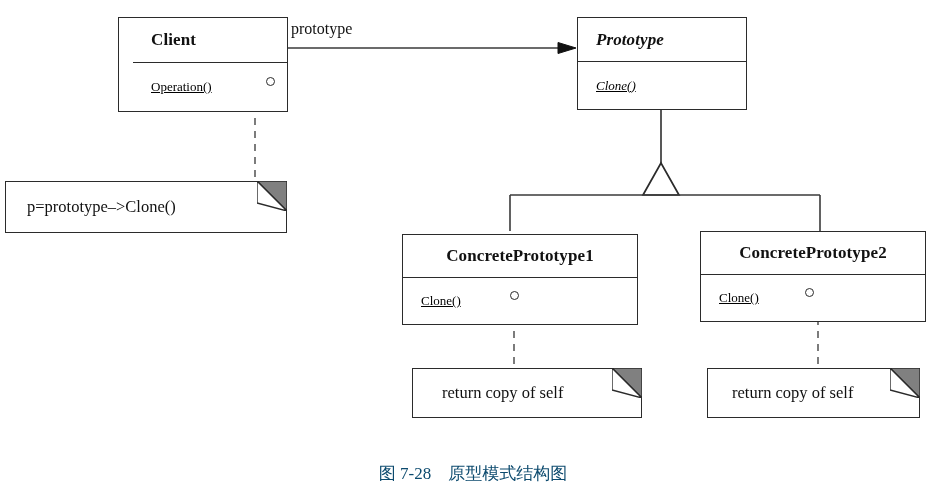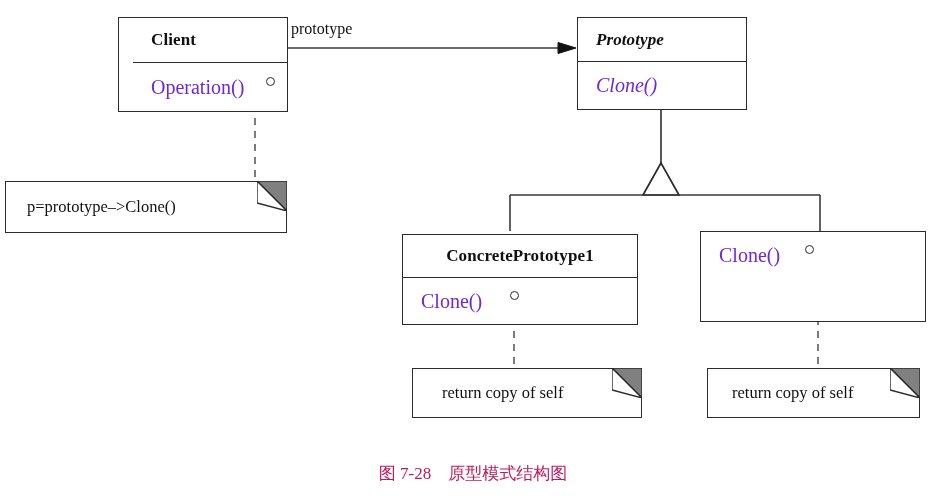--- a/index.html
+++ b/index.html
@@ -42,23 +42,24 @@
     font-weight: bold;
     color: #111111;
     letter-spacing: 0.1px;
     white-space: nowrap;
   }
   .class-name.abstract {
     font-style: italic;
     font-weight: bold;
   }
   .op-name {
-    font-size: 20px;
-    color: #6d28d9;
-    white-space: nowrap;
+    font-size: 13px;
+    color: #000000;
+    white-space: nowrap;
+    text-decoration: underline;
   }
   .op-name.abstract {
     font-style: italic;
   }
 
   
   .uml-class .compartment.name-row.left {
     justify-content: flex-start;
     padding-left: 18px;
   }
@@ -124,21 +125,21 @@
     pointer-events: none;
   }
 
   
   .caption {
     position: absolute;
     left: 0;
     right: 0;
     text-align: center;
     font-size: 17px;
-    color: #be185d;
+    color: #0c4a6e;
     font-family: "Liberation Serif", "DejaVu Serif", serif;
     white-space: pre;
   }
 </style>
 </head>
 <body>
 
 <div id="canvas">
 
   <svg class="overlay" viewBox="0 0 946 503">
@@ -183,20 +184,23 @@
     <div class="compartment name-row" style="height:43px;">
       <span class="class-name">ConcretePrototype1</span>
     </div>
     <div class="compartment ops-row" style="height:46px;">
       <span class="op-name">Clone()</span>
       <span class="lollipop" style="left:107px; top:13px;"></span>
     </div>
   </div>
 
   <div class="uml-class" style="left:700px; top:231px; width:226px; height:91px;">
+    <div class="compartment name-row" style="height:43px;">
+      <span class="class-name">ConcretePrototype2</span>
+    </div>
     <div class="compartment ops-row" style="height:46px;">
       <span class="op-name">Clone()</span>
       <span class="lollipop" style="left:104px; top:13px;"></span>
     </div>
   </div>
 
   <div class="uml-note" style="left:5px; top:181px; width:282px; height:52px;border-radius:24px;">
     <div class="note-body"></div>
     <svg class="fold" viewBox="0 0 30 30">
       <polygon points="0,0 30,0 30,30" fill="#808080" stroke="#2b2b2b" stroke-width="1.4"></polygon>

